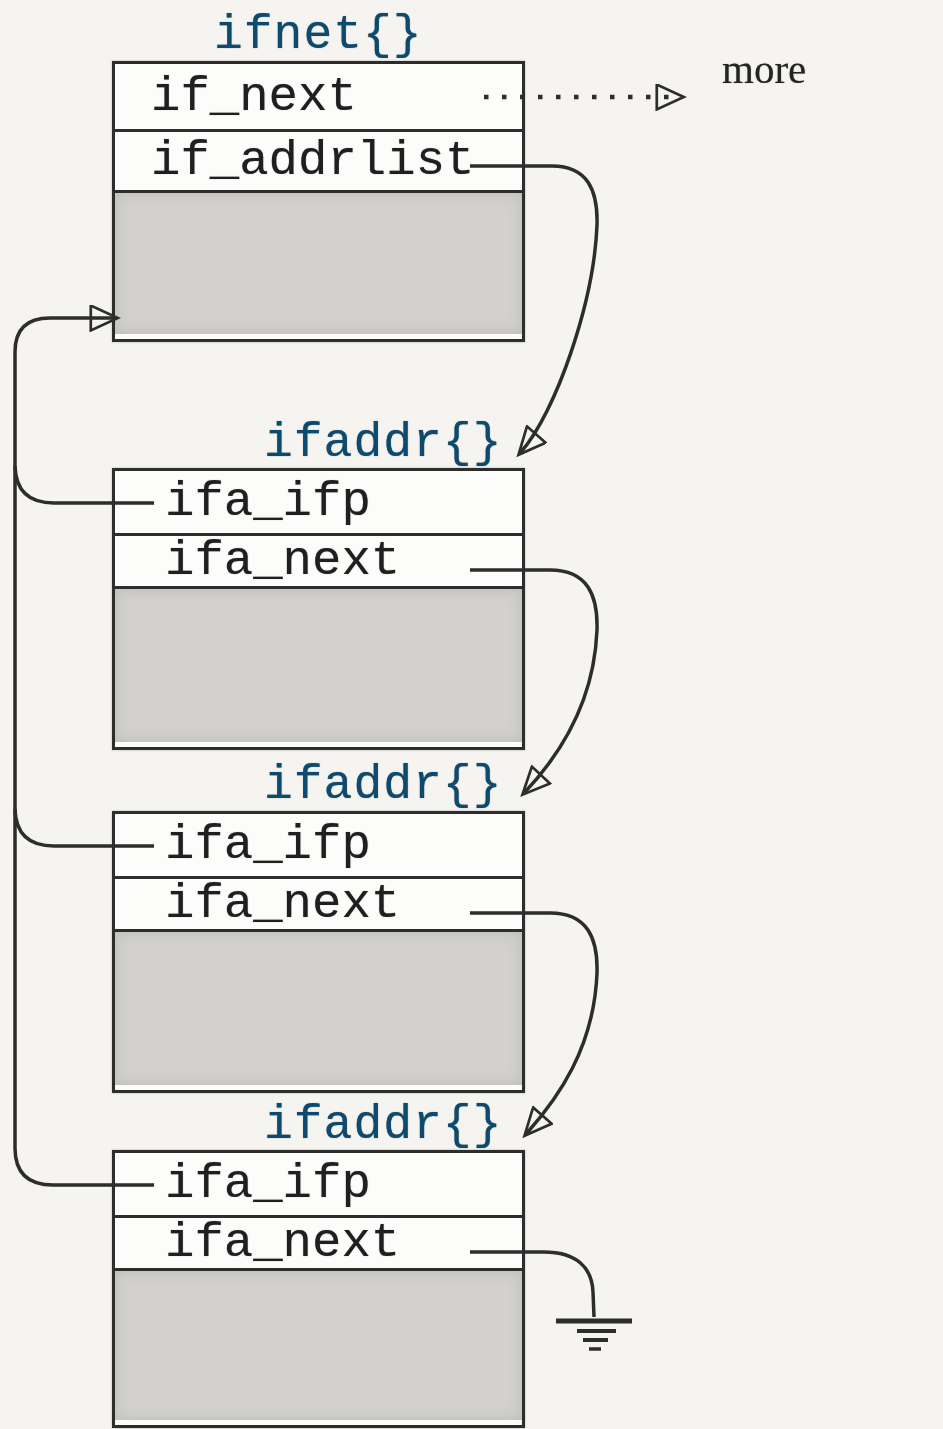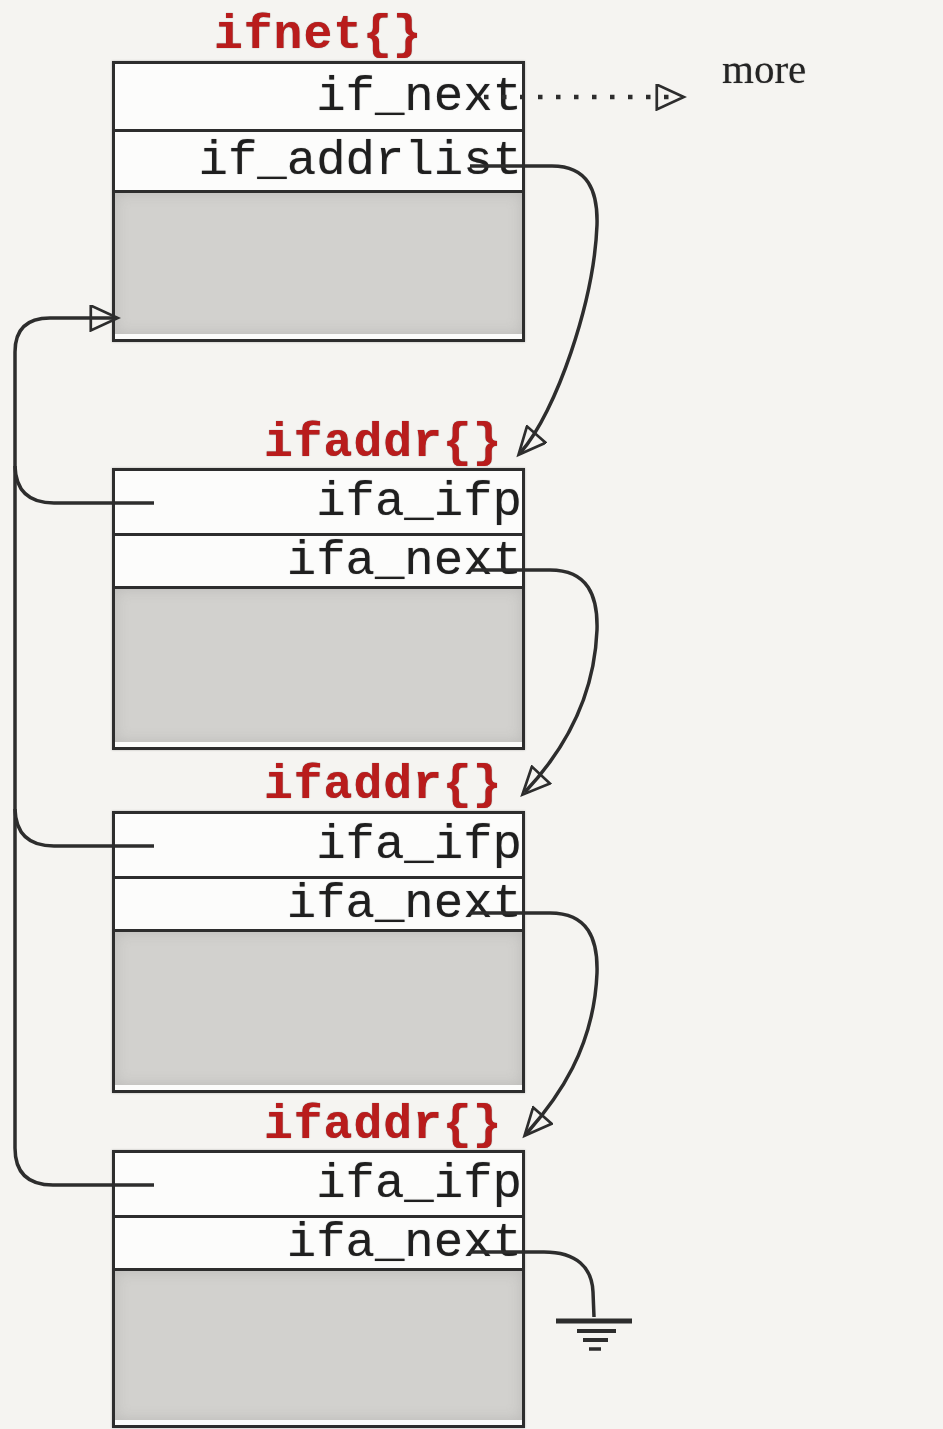--- a/index.html
+++ b/index.html
@@ -6,31 +6,31 @@
   body{width:943px;height:1429px;position:relative;background:#f5f4f1;overflow:hidden;
        font-family:"Liberation Mono","DejaVu Sans Mono",monospace;color:#1f1f1f;}
   .canvas{position:absolute;inset:0;}
   
   .sbox{position:absolute;left:112px;width:407px;background:#fcfcfb;
         border:3px solid #2d2d2d;display:flex;flex-direction:column;
         box-shadow:0 0 2px rgba(60,60,60,.35);}
   .sbox .row{box-sizing:border-box;display:flex;align-items:center;
         font-size:49px;letter-spacing:0;white-space:pre;}
   .sbox .row span{text-shadow:0 0 1px rgba(40,40,40,.55);}
-  .row1{height:68px;border-bottom:3px solid #2d2d2d;justify-content:flex-end;}
-  .row2{height:58px;justify-content:flex-end;}
+  .row1{height:68px;border-bottom:3px solid #2d2d2d;}
+  .row2{height:58px;}
   .ifaddr .row1{height:65px;}
   .ifaddr .row2{height:50px;}
   .grayarea{flex:1;background:#d2d1ce;border-top:3px solid #2d2d2d;margin-bottom:5px;
         box-shadow:inset 0 0 14px rgba(120,120,118,.25);}
   .ifnet-box .row{padding-left:36px;}
-  .ifaddr .row{padding-left:109px;}
+  .ifaddr .row{padding-left:50px;}
   
-  .stitle{position:absolute;font-weight:bold;font-size:48px;letter-spacing:1px;
-        color:#b91c1c;text-shadow:0 0 1px rgba(20,20,20,.6);white-space:pre;}
+  .stitle{position:absolute;font-weight:normal;font-size:48px;letter-spacing:1px;
+        color:#0c4a6e;text-shadow:0 0 1px rgba(20,20,20,.6);white-space:pre;}
   
   .annot{position:absolute;left:722px;top:44px;font-family:"Liberation Serif","DejaVu Serif",serif;
         font-size:41px;line-height:50px;color:#242424;text-shadow:0 0 1px rgba(40,40,40,.5);}
   svg.wires{position:absolute;inset:0;pointer-events:none;}
   svg.wires path,svg.wires line{stroke:#2d2d2d;fill:none;}
 </style>
 </head>
 <body>
 
 <div class="canvas">

